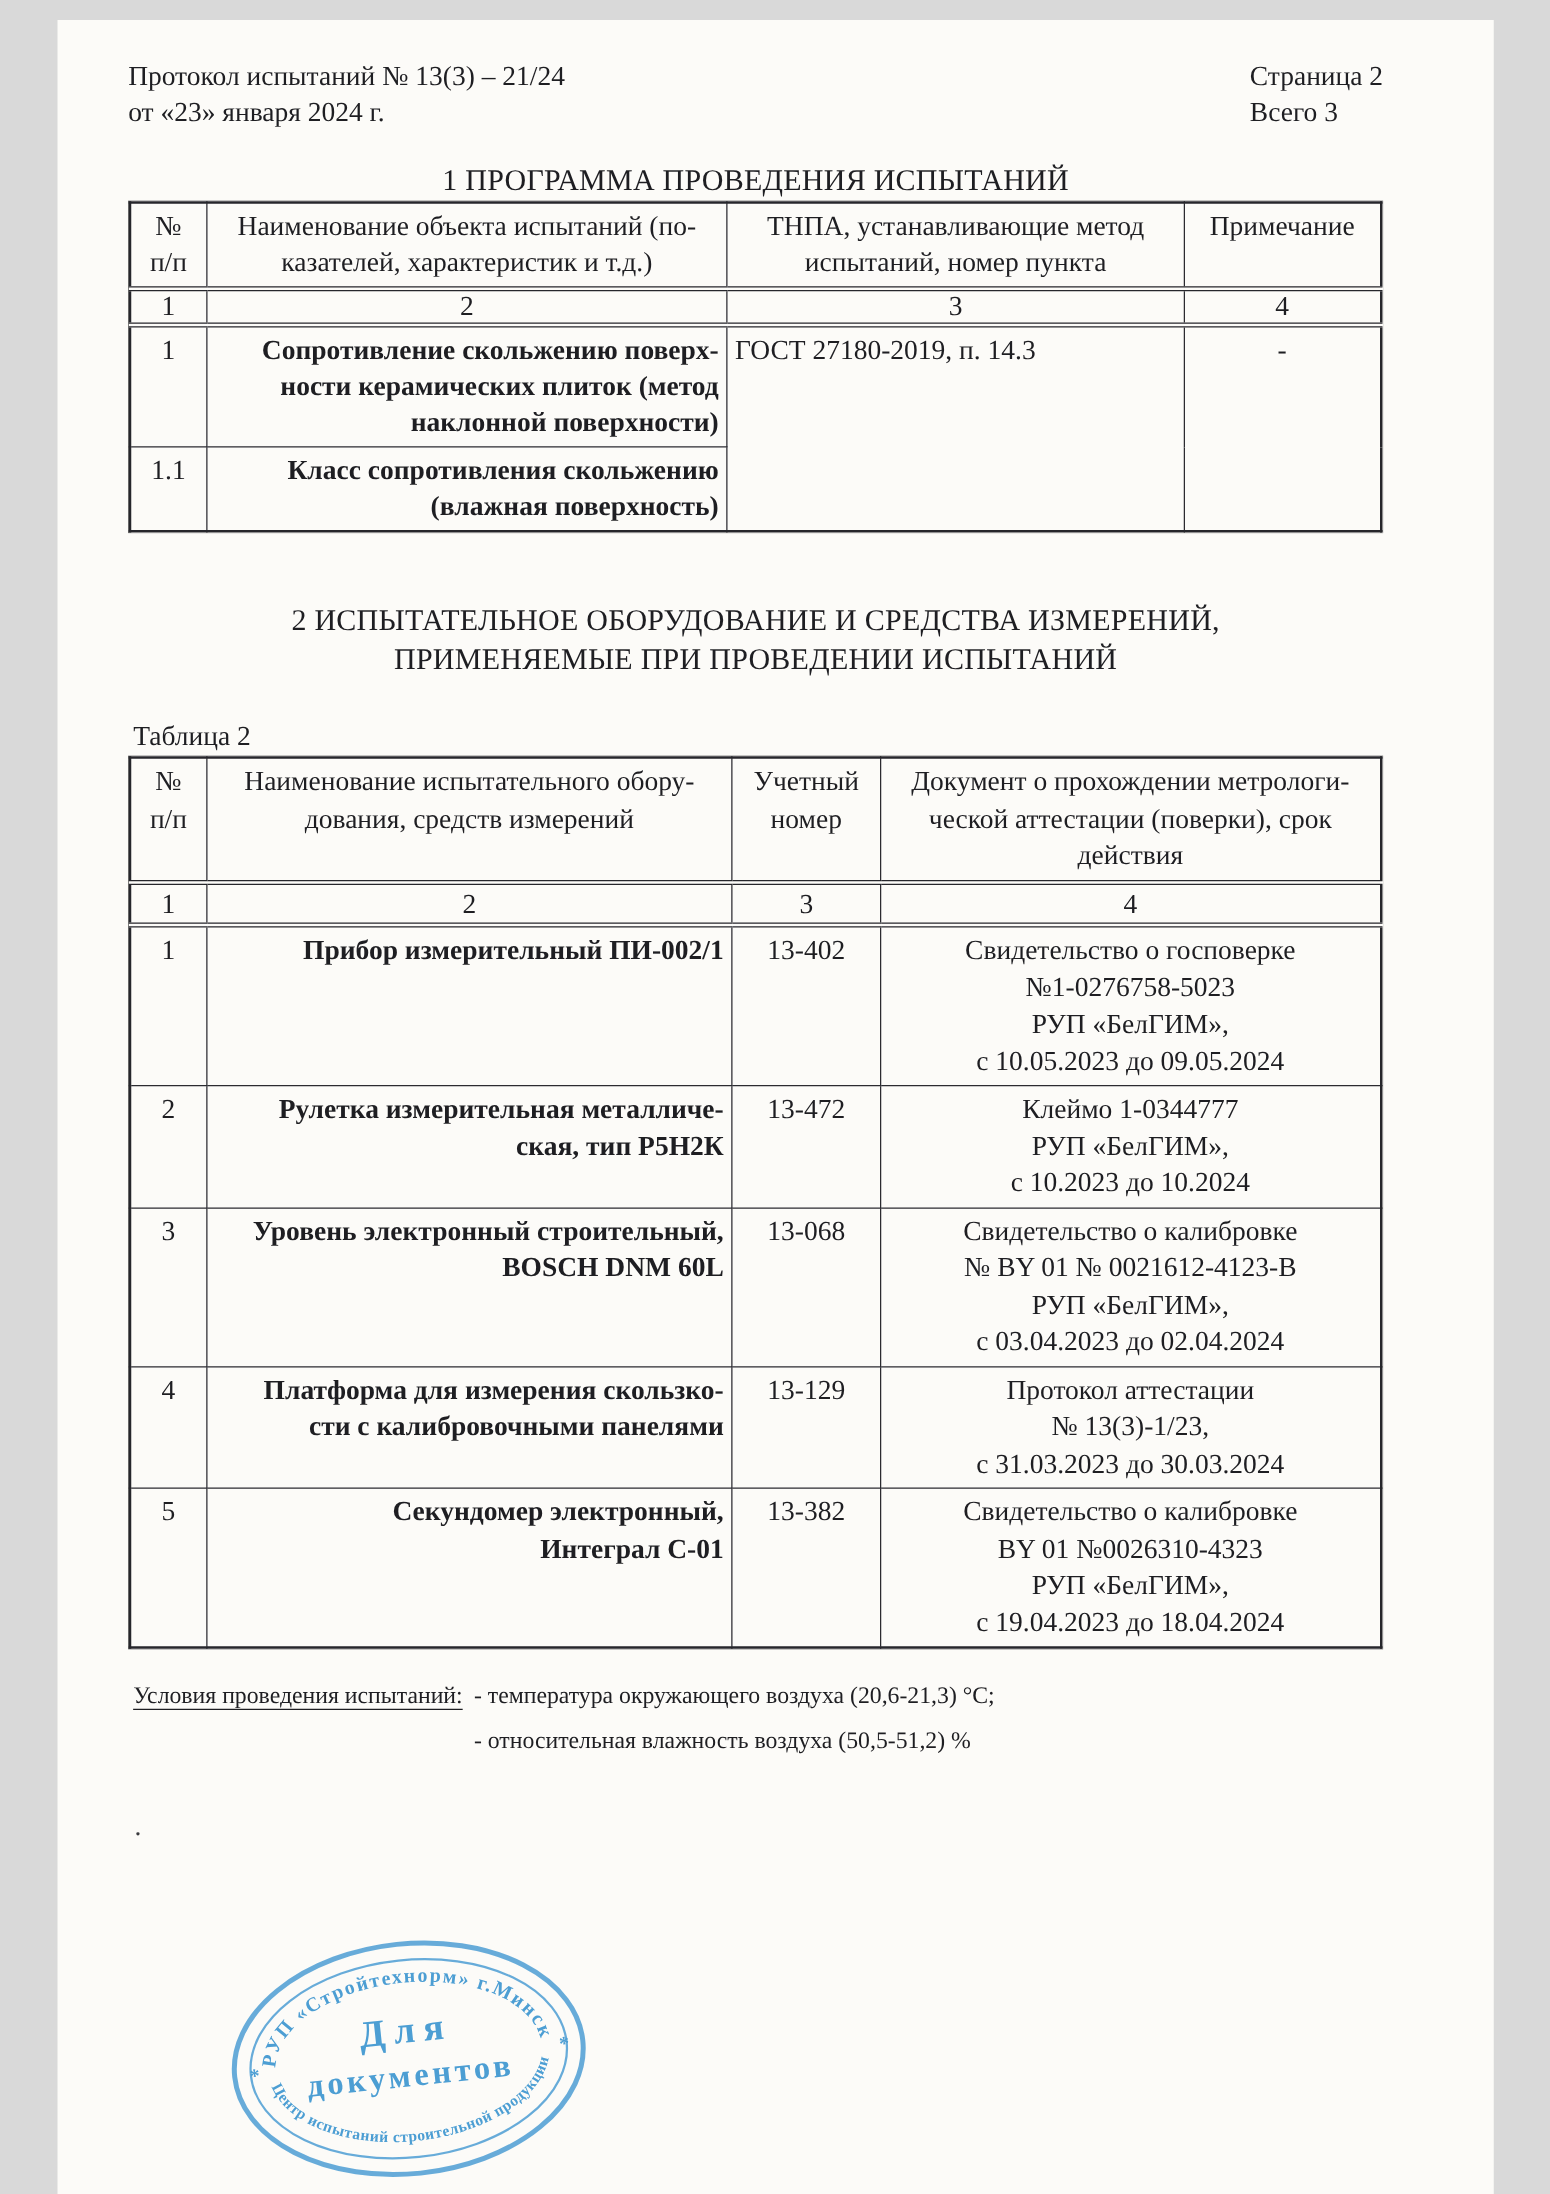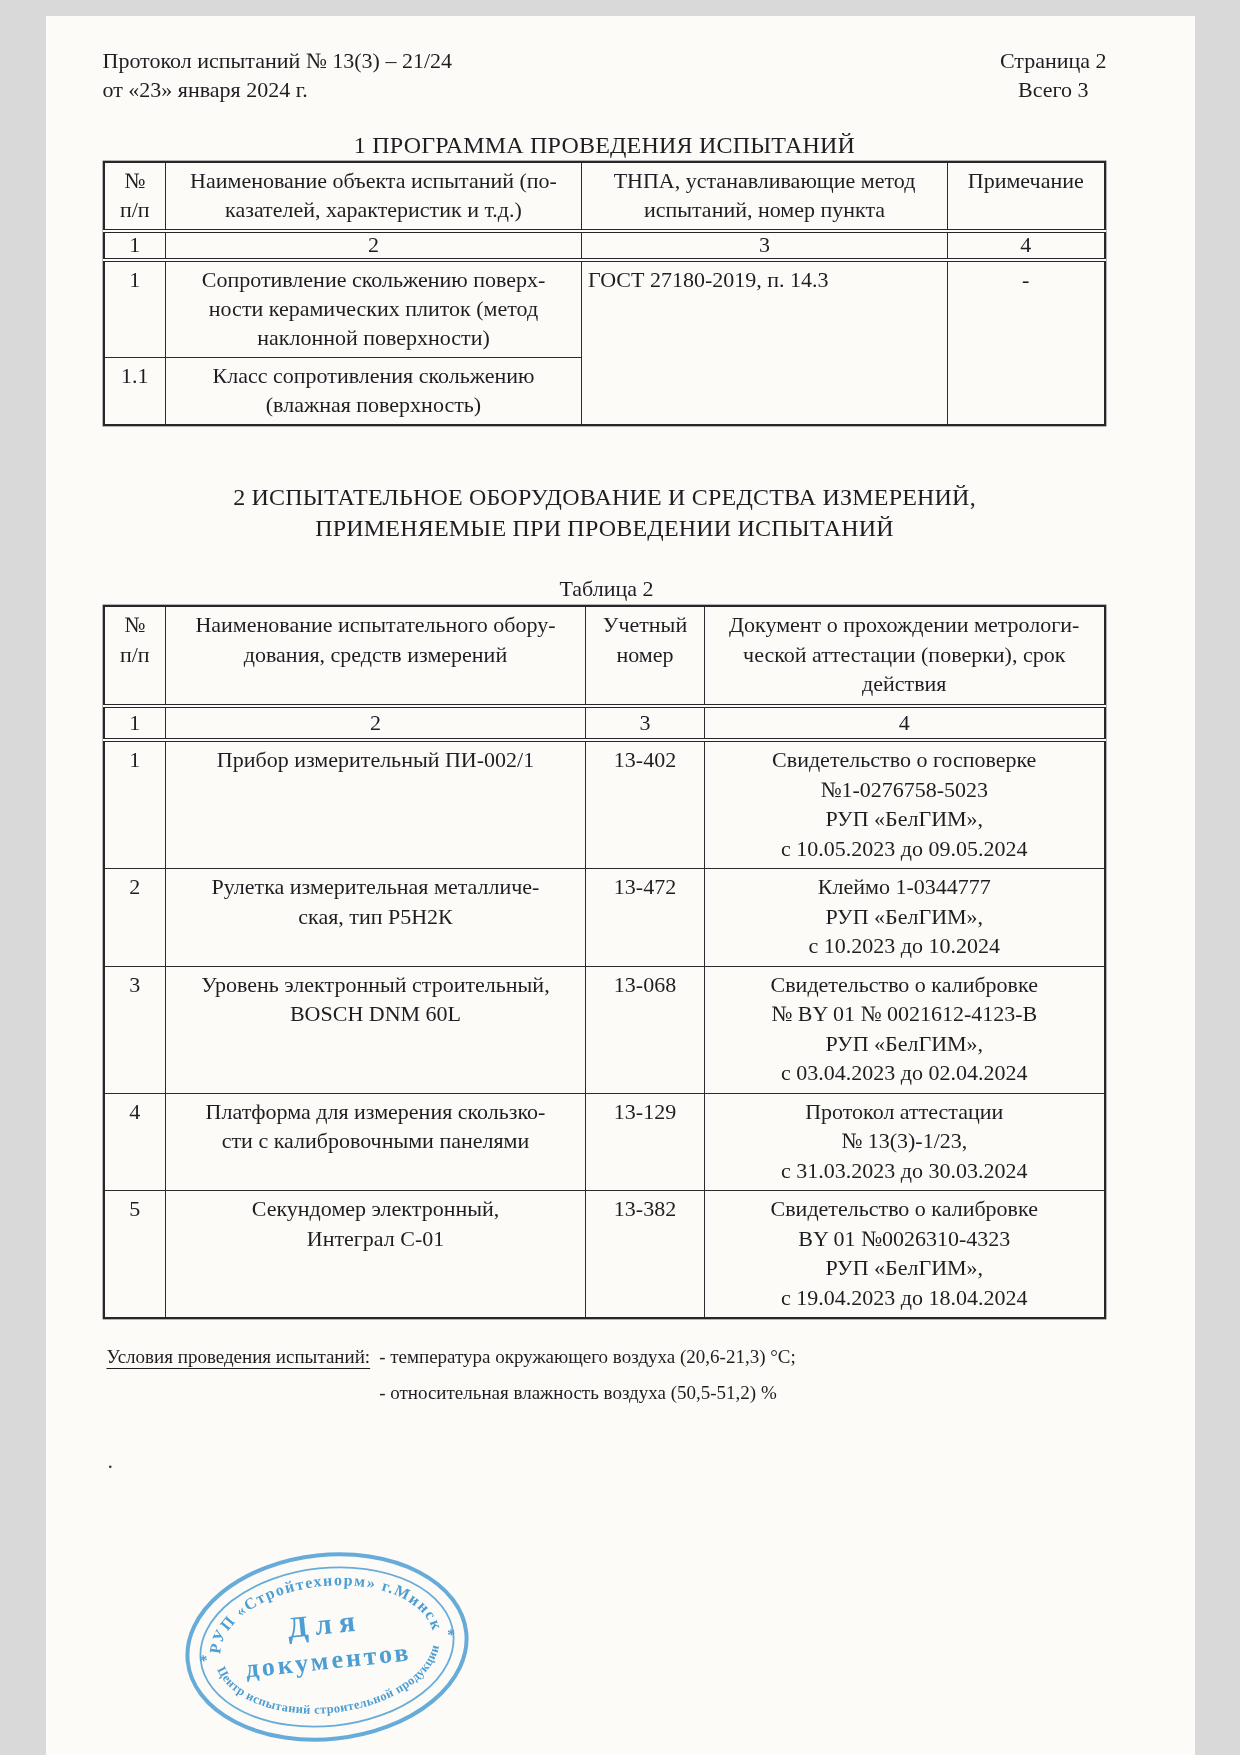--- a/index.html
+++ b/index.html
@@ -9,38 +9,38 @@
     width:1149px;height:1755px;
     margin:16px auto;
     background:#fcfbf8;
     color:#1e1e22;
     overflow:hidden;
   }
   .content{position:relative;margin-left:57px;width:1004px;}
 
   
   .doc-header{display:flex;justify-content:space-between;padding-top:30px;font-size:22px;line-height:29px;}
-  .doc-header .right{text-align:center;}
+  .doc-header .right{text-align:left;}
 
   
   .sec-title{margin-top:26px;text-align:center;font-weight:normal;font-size:24px;line-height:31px;letter-spacing:.2px;}
   .sec2-title{margin-top:56px;}
 
   .tbl-label{margin-top:38px;margin-bottom:3px;font-size:22px;padding-left:4px;}
-  .tbl-label2{margin-top:32px;text-align:center;}
+  .tbl-label2{margin-top:32px;}
 
   
   table.t{border-collapse:collapse;table-layout:fixed;width:1001px;font-size:22px;}
   table.t td{border:1.6px solid #2b2b30;vertical-align:top;padding:3px 6px 5px;line-height:29px;}
   table.t{border:2.5px solid #26262b;box-shadow:0 0 0 .5px #6a6a6a;}
   td.hc{text-align:center;}
   tr.numrow td{border-top:4px double #26262b;border-bottom:4px double #26262b;
                text-align:center;padding:0 6px 1px;line-height:24px;}
   td.cnum{text-align:center;}
-  td.cname{text-align:center;padding-left:9px;}
+  td.cname{text-align:right;padding-left:9px;font-weight:bold;}
   td.ccenter{text-align:center;}
   table.t2 td{line-height:29.5px;}
 
   
   .conditions{display:flex;align-items:flex-start;margin-top:20px;font-size:19px;line-height:36px;padding-left:4px;}
   .cond-label{text-decoration:underline;text-underline-offset:5px;white-space:nowrap;margin-right:9px;}
   .stray-dot{margin-top:40px;padding-left:5px;font-size:22px;color:#3a3a3e;line-height:20px;}
 
   
   .stamp{position:absolute;left:126px;top:1520px;width:310px;height:222px;opacity:.93;}

